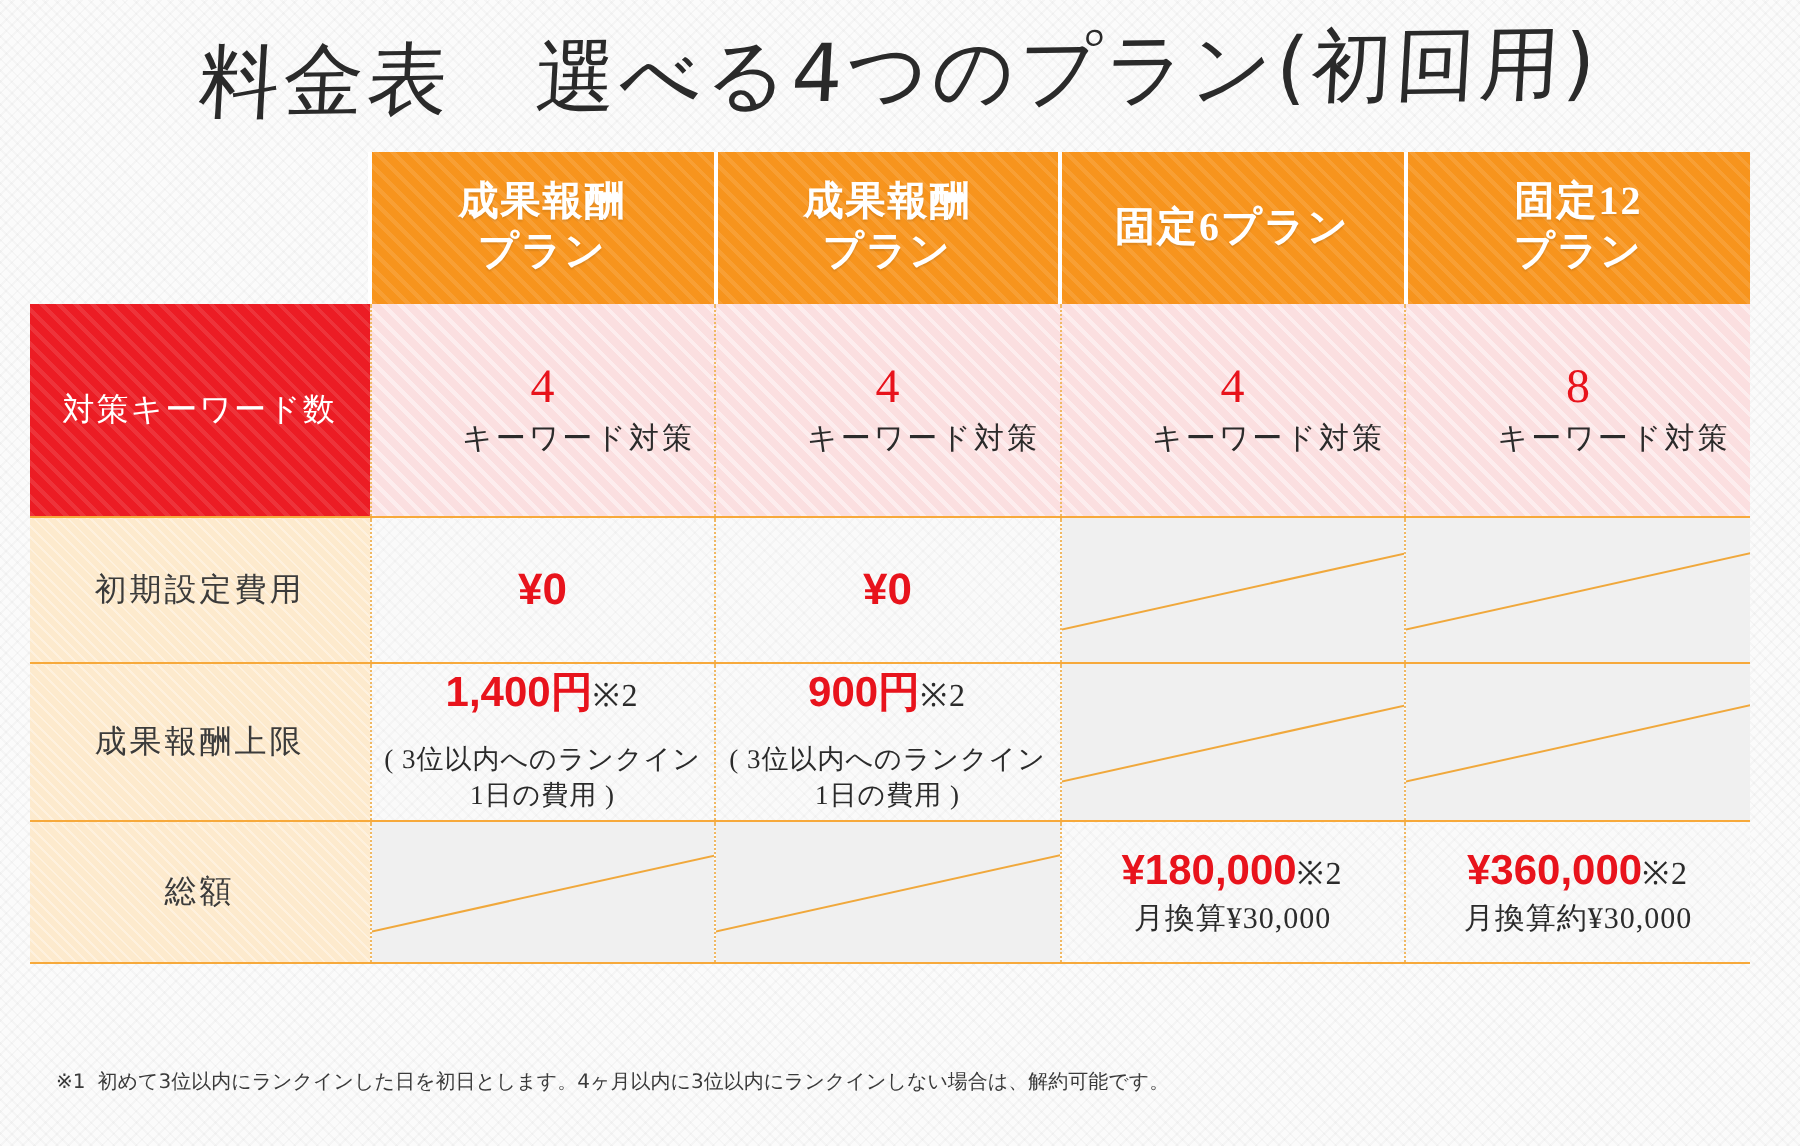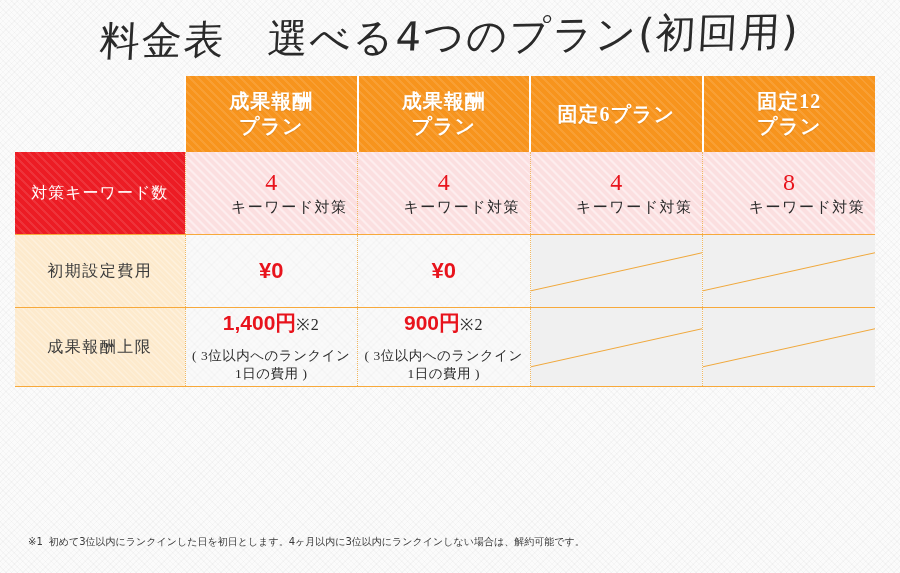--- a/index.html
+++ b/index.html
@@ -139,21 +139,21 @@
     left: -4%;
     top: 50%;
     width: 112%;
     height: 1px;
     background: #f0a83c;
     transform-origin: center;
     transform: translateY(-50%) rotate(-12.5deg);
   }
 
   
-  .row-kw      td { height: 82px; }
+  .row-kw      td { height: 106px; }
   .row-term    td { height: 70px; }
   .row-init    td { height: 72px; }
   .row-cap     td { height: 78px; }
   .row-total   td { height: 70px; }
   .kw-num {
     display: block;
     color: #e8131c;
     font-size: 24px;
     line-height: 1.1;
     font-weight: 400;
@@ -322,20 +322,33 @@
       </td>
       <td class="data">
         <span class="cap-main"><span class="cap-amt">900円</span><span class="cap-mark">※2</span></span>
         <span class="cap-sub">( 3位以内へのランクイン</span>
         <span class="cap-sub">1日の費用 )</span>
       </td>
       <td class="data na"></td>
       <td class="data na"></td>
     </tr>
 
+    <tr class="row-total">
+      <td class="lbl">総額</td>
+      <td class="data na"></td>
+      <td class="data na"></td>
+      <td class="data">
+        <span class="tot-main"><span class="tot-amt">¥180,000</span><span class="tot-mark">※2</span></span>
+        <span class="tot-sub">月換算¥30,000</span>
+      </td>
+      <td class="data">
+        <span class="tot-main"><span class="tot-amt">¥360,000</span><span class="tot-mark">※2</span></span>
+        <span class="tot-sub">月換算約¥30,000</span>
+      </td>
+    </tr>
   </tbody>
 </table>
 
 <div id="footnotes">
   <div>
     <span class="fn-mark">※1</span><span>初めて3位以内にランクインした日を初日とします。4ヶ月以内に3位以内にランクインしない場合は、解約可能です。</span>
   </div>
 </div>
 
 </body></html>

